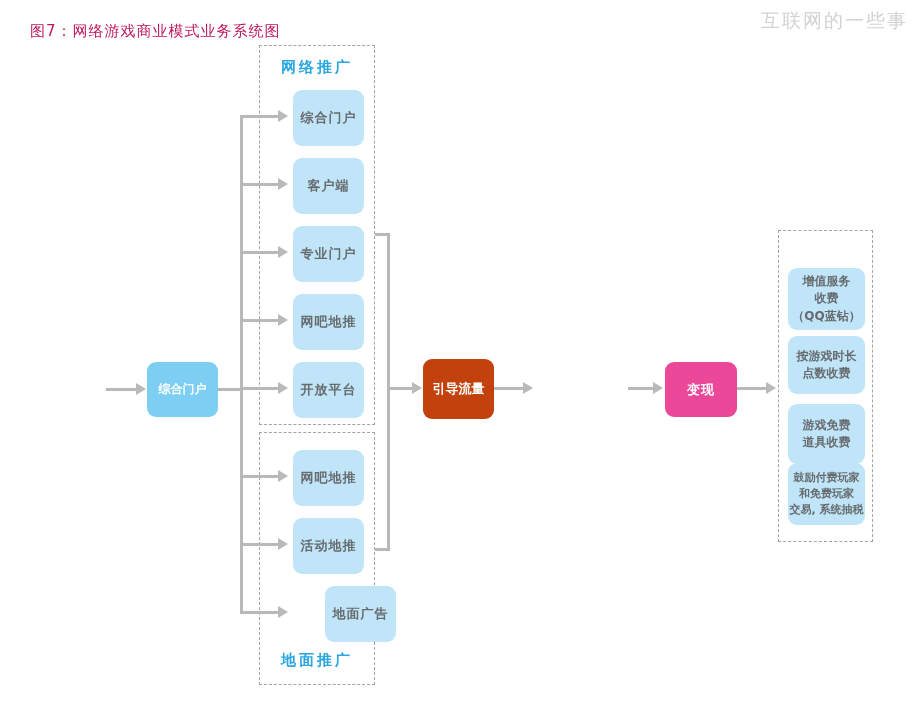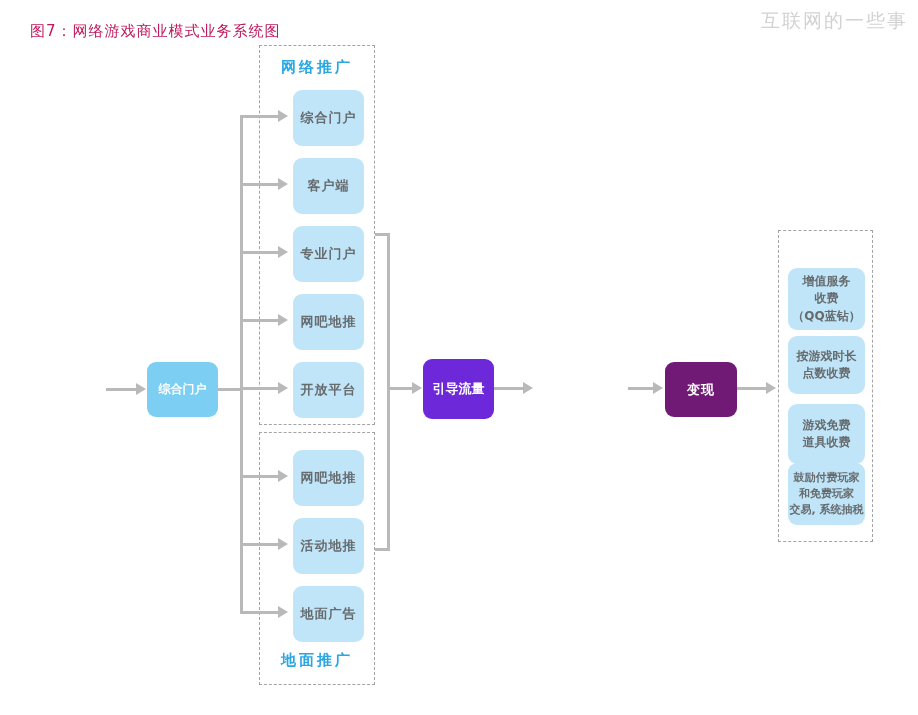--- a/index.html
+++ b/index.html
@@ -13,22 +13,22 @@
   body{background:#fff;font-family:"DejaVu Sans","Liberation Sans",sans-serif;}
   .canvas{position:relative;width:918px;height:715px;background:#ffffff;overflow:hidden;}
 
   .title{position:absolute;left:30px;top:22px;font-size:15px;color:#be185d;letter-spacing:1px;}
   .watermark{position:absolute;right:10px;top:8px;font-size:19px;color:#d2d2d2;letter-spacing:2px;}
 
   .node{position:absolute;display:flex;align-items:center;justify-content:center;
         color:#fff;font-weight:bold;text-align:center;}
   .node-netizen{left:33px;top:359px;width:73px;height:60px;background:#09a0e0;border-radius:6px;font-size:14px;letter-spacing:2px;}
   .node-attention{left:147px;top:362px;width:71px;height:55px;background:#7ccef2;border-radius:9px;font-size:12px;}
-  .node-guide{left:423px;top:359px;width:71px;height:60px;background:#6d28d9;border-radius:9px;font-size:13px;}
-  .node-monetize{left:665px;top:362px;width:72px;height:55px;background:#701a75;border-radius:9px;font-size:13px;letter-spacing:1px;}
+  .node-guide{left:423px;top:359px;width:71px;height:60px;background:#c2410c;border-radius:9px;font-size:13px;}
+  .node-monetize{left:665px;top:362px;width:72px;height:55px;background:#ec4899;border-radius:9px;font-size:13px;letter-spacing:1px;}
 
   .group{position:absolute;border:1px dashed var(--dash);}
   .g1{left:259px;top:45px;width:116px;height:380px;}
   .g2{left:259px;top:432px;width:116px;height:253px;}
   .g3{left:535px;top:230px;width:93px;height:315px;}
   .g4{left:778px;top:230px;width:95px;height:312px;}
 
   .ghead{position:absolute;left:0;width:100%;text-align:center;
          font-family:"DejaVu Serif","Liberation Serif",serif;font-weight:bold;
          color:var(--ghead);font-size:15px;letter-spacing:3px;}
@@ -64,21 +64,21 @@
     <div class="item" style="top:44px;">综合门户</div>
     <div class="item" style="top:112px;">客户端</div>
     <div class="item" style="top:180px;font-family:Liberation Serif, serif;">专业门户</div>
     <div class="item" style="top:248px;">网吧地推</div>
     <div class="item" style="top:316px;">开放平台</div>
   </div>
 
   <div class="group g2">
     <div class="item" style="top:17px;">网吧地推</div>
     <div class="item" style="top:85px;">活动地推</div>
-    <div class="item" style="top:153px;">地面广告</div>
+    <div class="item" style="top:153px;margin-left:32px;">地面广告</div>
     <div class="ghead" style="top:218px;">地面推广</div>
   </div>
 
 
   <div class="group g4">
     <div class="ghead" style="top:13px;letter-spacing:2px;margin-top:36px;">变现方式</div>
     <div class="item multiline" style="top:105px;height:58px;">按游戏时长
 点数收费</div>
     <div class="item multiline" style="top:37px;height:62px;">增值服务
 收费

